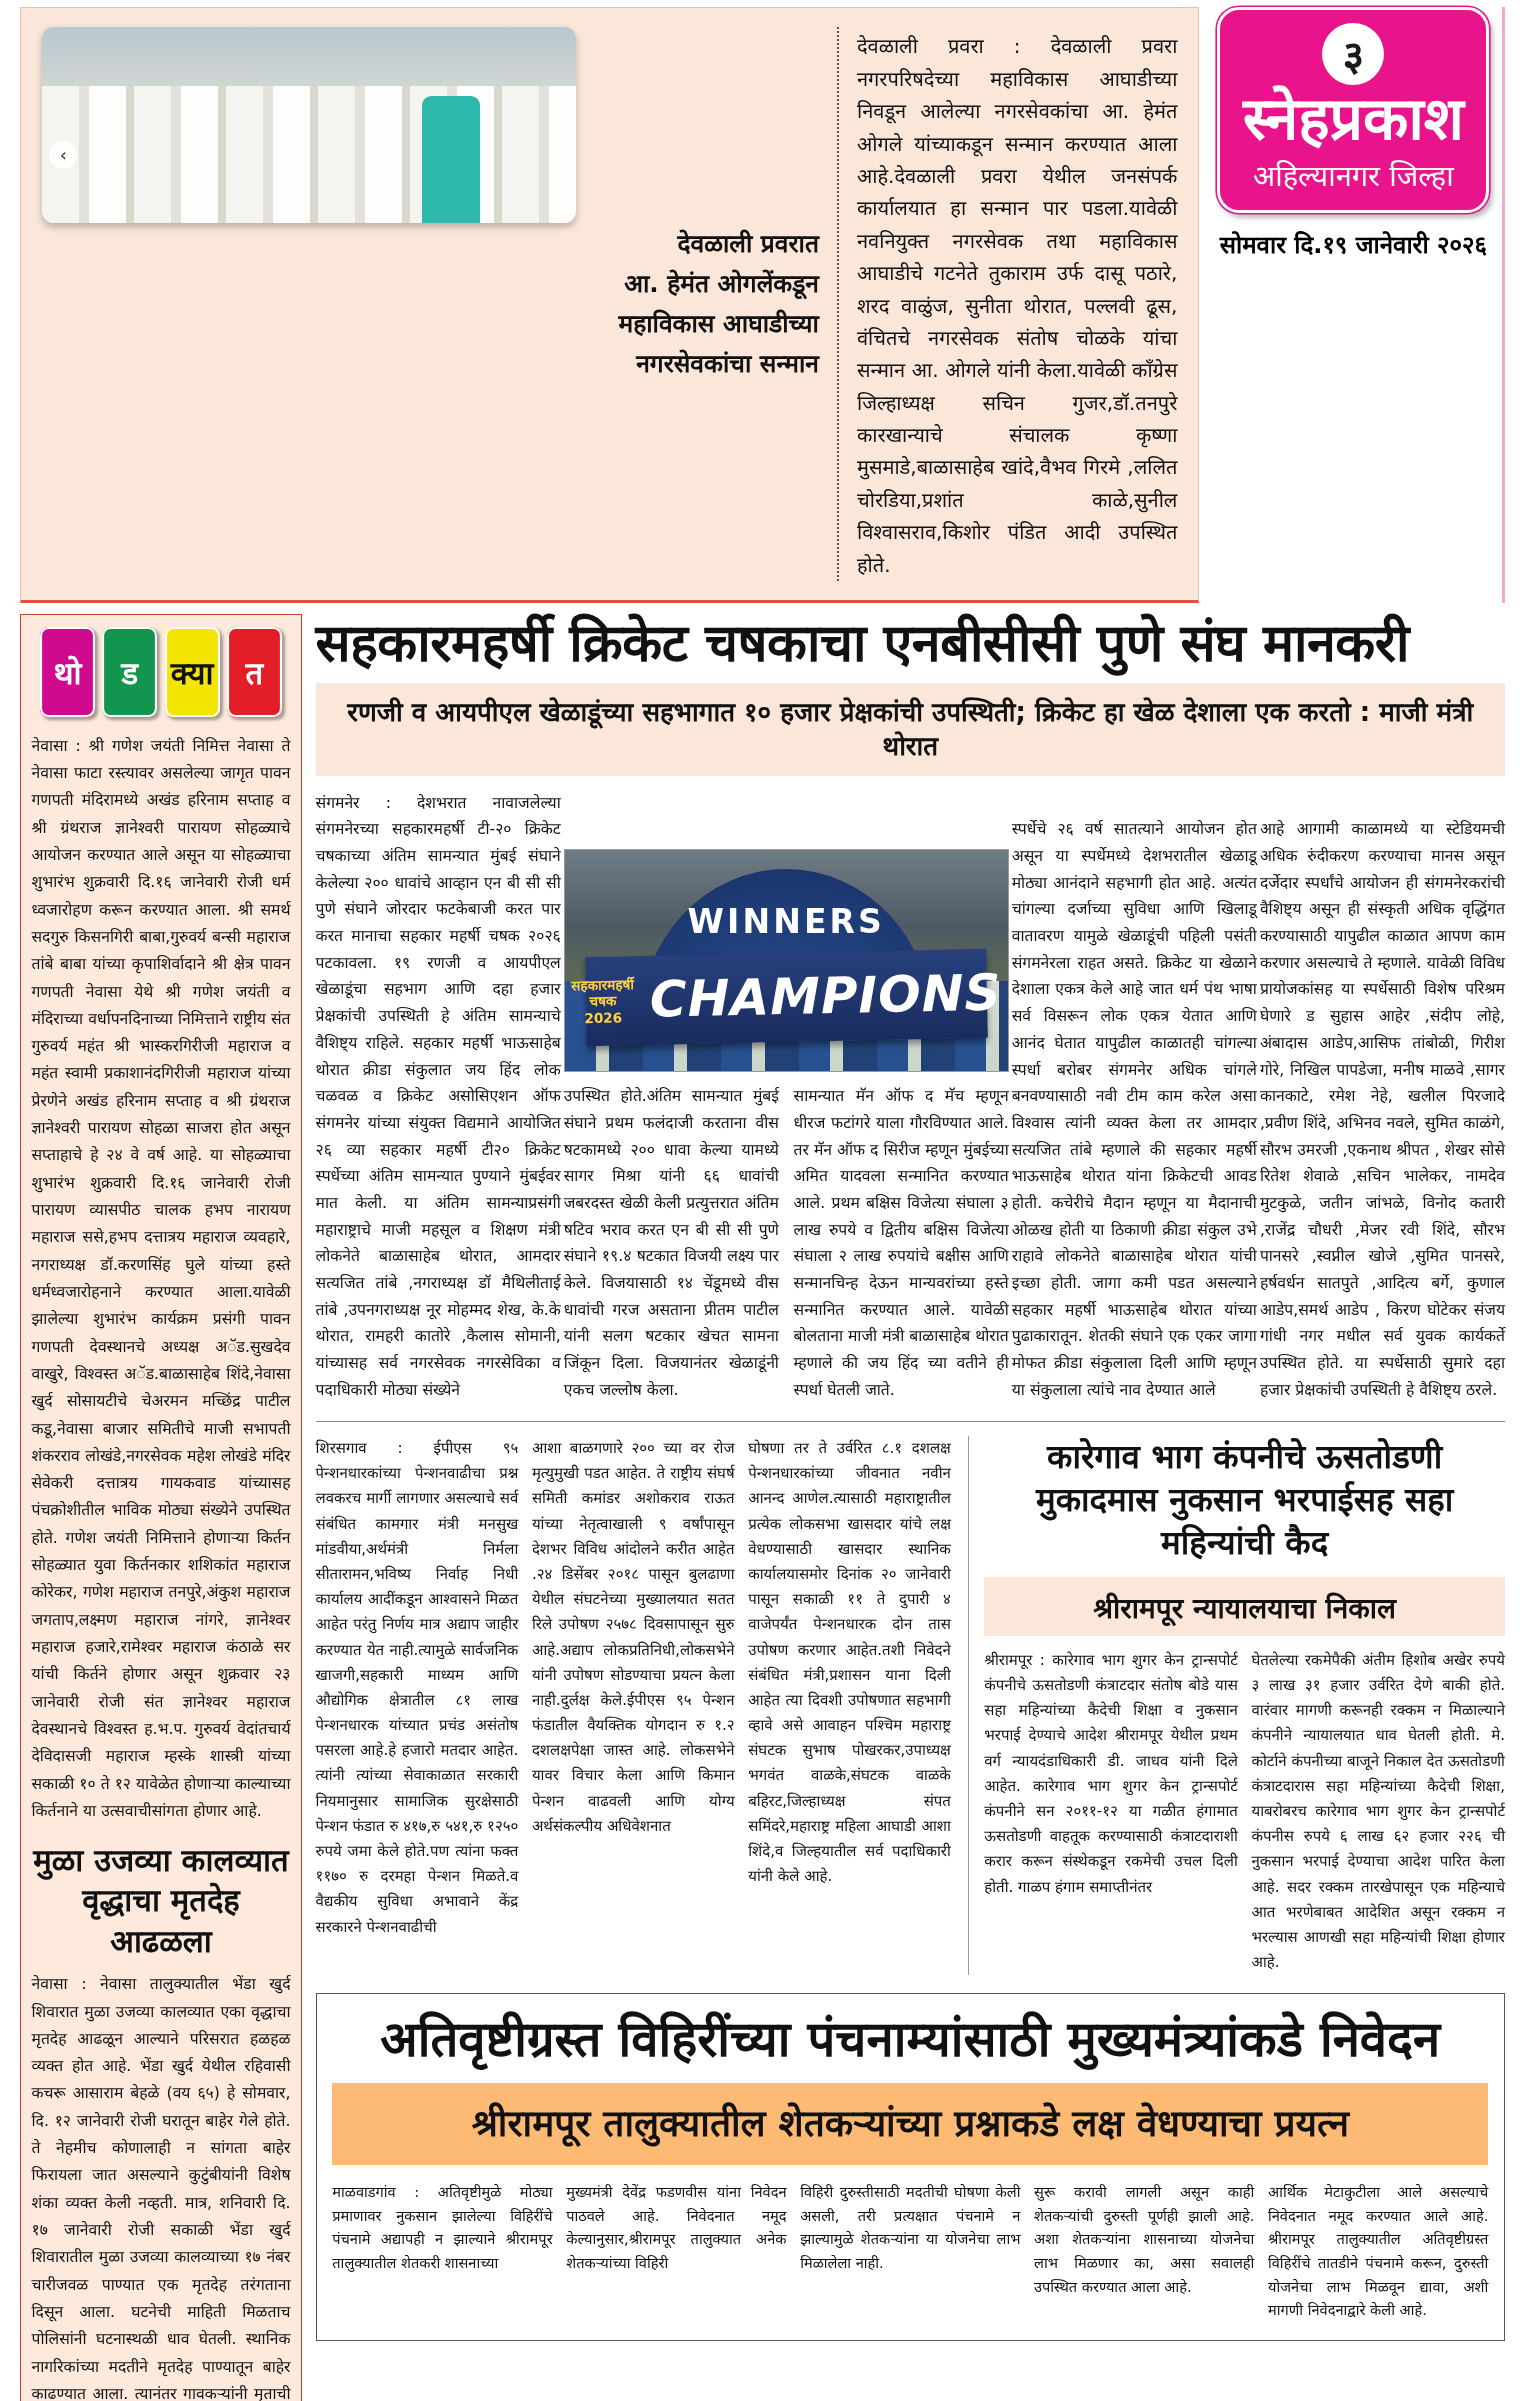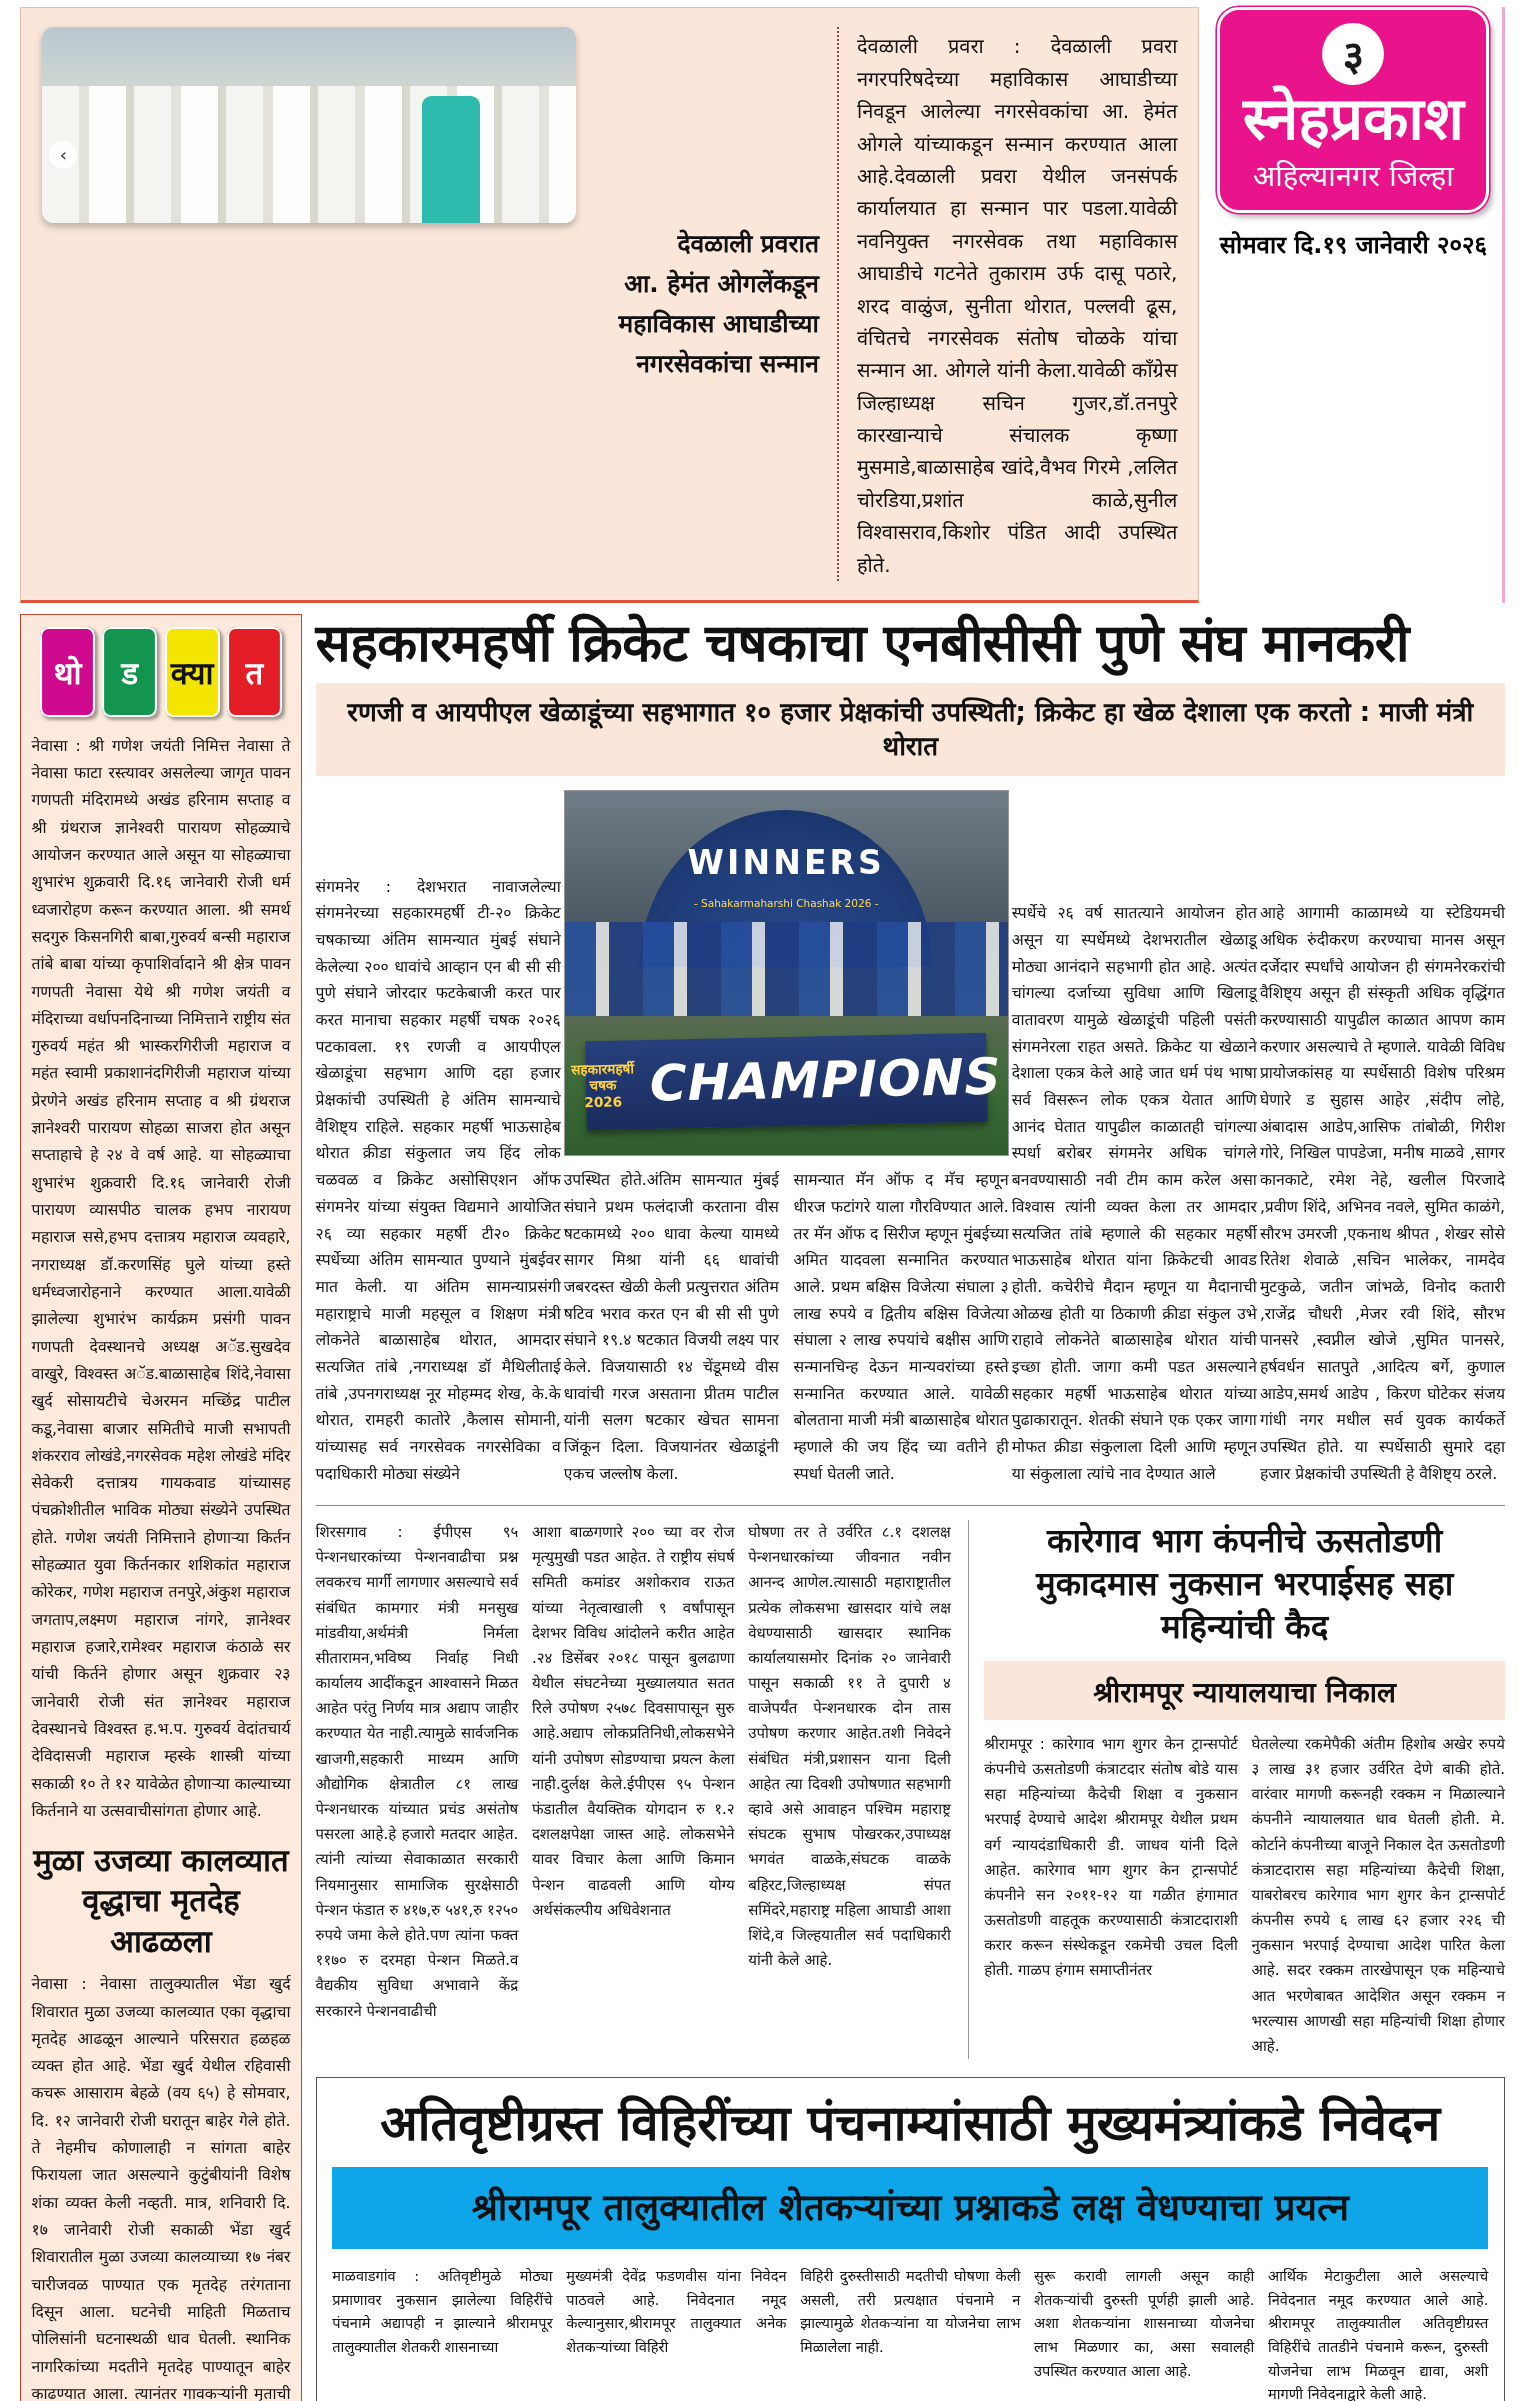--- a/index.html
+++ b/index.html
@@ -51,21 +51,21 @@
 
   .main { flex: 1; min-width: 0; }
 
   .cricket-h1 { font-size: 52px; font-weight: 800; line-height: 1.12; letter-spacing: -0.5px; }
   .cricket-sub { background: #fbe7da; font-size: 26px; font-weight: 700; text-align: center;
                  padding: 12.6px 15.7px; margin: 11.5px 0 13.6px; line-height: 1.3; }
 
   .cricket-cols { display: flex; gap: 3px; font-size: 15.7px; line-height: 1.7; text-align: justify; align-items: flex-end; }
   .ccol { flex: 1; min-width: 0; }
   .cmid { width: 445px; flex: none; display: flex; flex-direction: column; gap: 11.5px; }
-  .champ-photo { width: 100%; height: 366px; position: relative; overflow: hidden; border: 0.5px solid #999;
+  .champ-photo { width: 100%; height: 223px; position: relative; overflow: hidden; border: 0.5px solid #999;
                  background: linear-gradient(180deg,#6f7d86 0%,#4e5a63 35%,#5d6a55 60%,#3f6b3a 78%,#2f5d2f 100%); }
   .champ-arch { position:absolute; top:19px; left:50%; transform:translateX(-50%); width: 293px; height: 157px;
                 background: radial-gradient(circle at 50% 120%, #2c4f8f 0%, #1d3a74 70%, #16295c 100%);
                 border-radius: 50% 50% 0 0 / 100% 100% 0 0; text-align:center; color:#fff; padding-top: 25px; }
   .champ-arch .w { font-size: 33px; font-weight: 800; letter-spacing: 3.1px; }
   .champ-arch .ws { font-size: 10.5px; color:#ffd95e; margin-top: 4.2px; }
   .champ-team { position:absolute; top:131px; left:0; right:0; height:94px;
                 background: repeating-linear-gradient(90deg, rgba(36,78,160,.85) 0 31px, rgba(255,255,255,.75) 31px 44px, rgba(30,60,130,.85) 44px 78px); }
   .champ-banner { position:absolute; bottom:29px; left:21px; right:21px; height: 89px; background: linear-gradient(180deg,#27407c,#1a2c5e);
                   transform: rotate(-1.2deg); display:flex; align-items:center; justify-content:center; gap:15.7px;
@@ -79,21 +79,21 @@
   .two-row { display: flex; gap: 16.7px; }
   .pension { flex: 1.22; min-width: 0; }
   .court { flex: 1; min-width: 0; border-left: 1px solid #9a9a9a; padding-left: 15.7px; }
   .art-h { font-size: 33px; font-weight: 800; text-align: center; line-height: 1.3; margin-bottom: 12.6px; }
   .court-sub { background: #fbe7da; font-size: 28px; font-weight: 800; text-align:center; padding: 10.5px; margin-bottom: 11.5px; }
   .cols3, .cols2 { display: flex; gap: 13.6px; font-size: 15px; line-height: 1.68; text-align: justify; }
   .cols3 > div, .cols2 > div { flex: 1; min-width: 0; }
 
   .wells { border: 1.6px solid #555; margin-top: 18px; padding: 18px 15.7px; }
   .wells-h1 { font-size: 49px; font-weight: 800; text-align: center; line-height: 1.15; }
-  .wells-sub { background: #0ea5e9; font-size: 37px; font-weight: 800; text-align: center; padding: 18px 10.5px; margin: 14.6px 0; line-height: 1.25; }
+  .wells-sub { background: #fdba74; font-size: 37px; font-weight: 800; text-align: center; padding: 18px 10.5px; margin: 14.6px 0; line-height: 1.25; }
   .cols5 { display: flex; gap: 13.6px; font-size: 14.6px; line-height: 1.62; text-align: justify; }
   .cols5 > div { flex: 1; min-width: 0; }
 </style>
 </head>
 <body>
 
 <div class="page">
 
   <header class="top-strip">
     <div class="strip-box">

